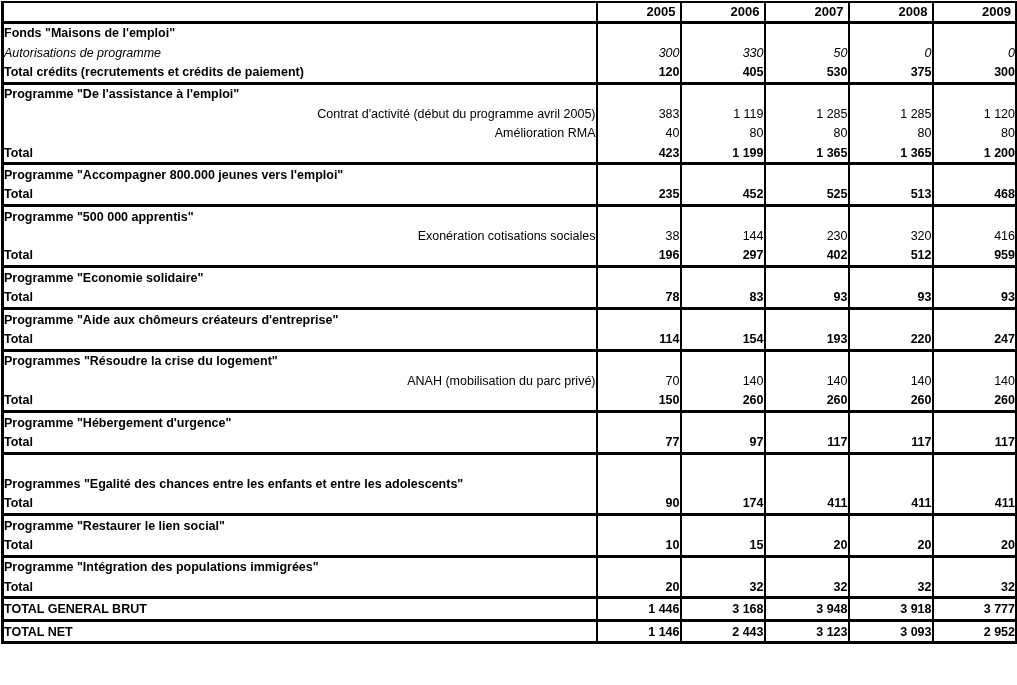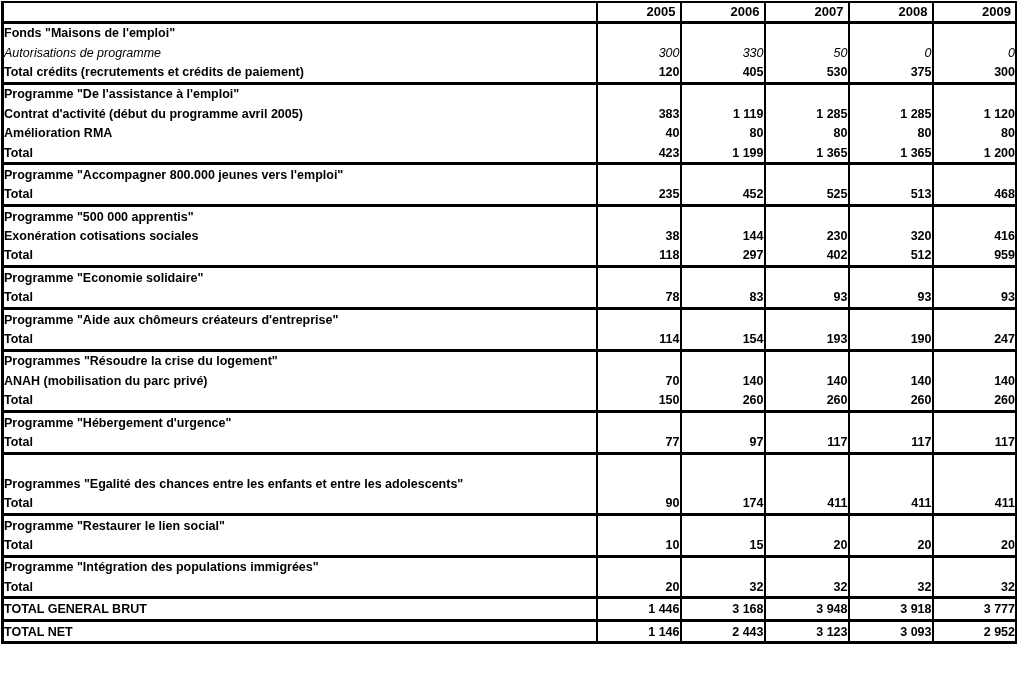--- a/index.html
+++ b/index.html
@@ -51,21 +51,21 @@
   }
   td.lbl { padding-left: 3px; }
   td.val {
     border-left: 2px solid #000;
     text-align: right;
     padding-right: 4px;
   }
   tr.title td { font-weight: bold; }
   tr.bold  td { font-weight: bold; }
   tr.italic td { font-style: italic; }
-  tr.normal td { font-weight: bold; }
+  tr.normal td { font-weight: normal; text-align: right; }
 </style>
 </head>
 <body>
 
 <div class="page">
   <table class="budget">
     <colgroup>
       <col class="c-label">
       <col class="c-year">
         <col class="c-year">
@@ -173,21 +173,21 @@
         <tr class="normal">
           <td class="lbl">Exonération cotisations sociales</td>
           <td class="val">38</td>
           <td class="val">144</td>
           <td class="val">230</td>
           <td class="val">320</td>
           <td class="val">416</td>
         </tr>
         <tr class="bold">
           <td class="lbl">Total</td>
-          <td class="val">118</td>
+          <td class="val">196</td>
           <td class="val">297</td>
           <td class="val">402</td>
           <td class="val">512</td>
           <td class="val">959</td>
         </tr>
       </tbody>
       <tbody class="section">
         <tr class="title">
           <td class="lbl">Programme "Economie solidaire"</td>
           <td class="val"></td>
@@ -212,21 +212,21 @@
           <td class="val"></td>
           <td class="val"></td>
           <td class="val"></td>
           <td class="val"></td>
         </tr>
         <tr class="bold">
           <td class="lbl">Total</td>
           <td class="val">114</td>
           <td class="val">154</td>
           <td class="val">193</td>
-          <td class="val">190</td>
+          <td class="val">220</td>
           <td class="val">247</td>
         </tr>
       </tbody>
       <tbody class="section">
         <tr class="title">
           <td class="lbl">Programmes "Résoudre la crise du logement"</td>
           <td class="val"></td>
           <td class="val"></td>
           <td class="val"></td>
           <td class="val"></td>

